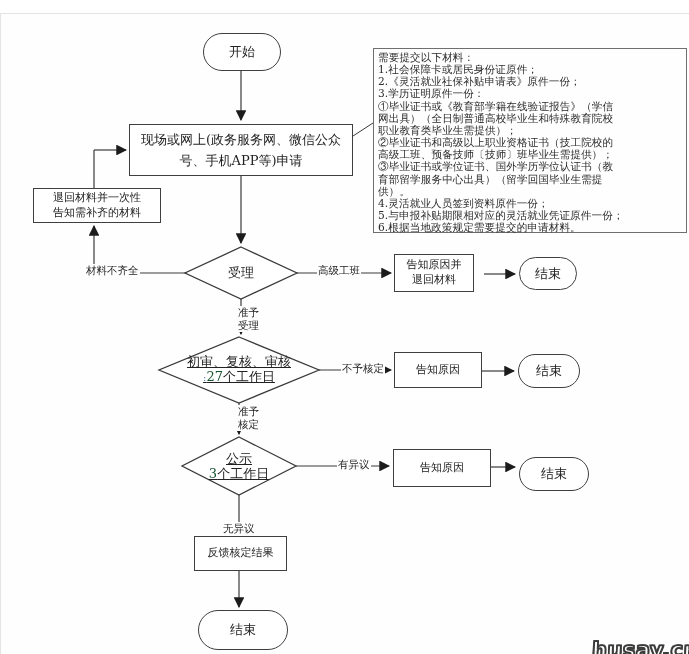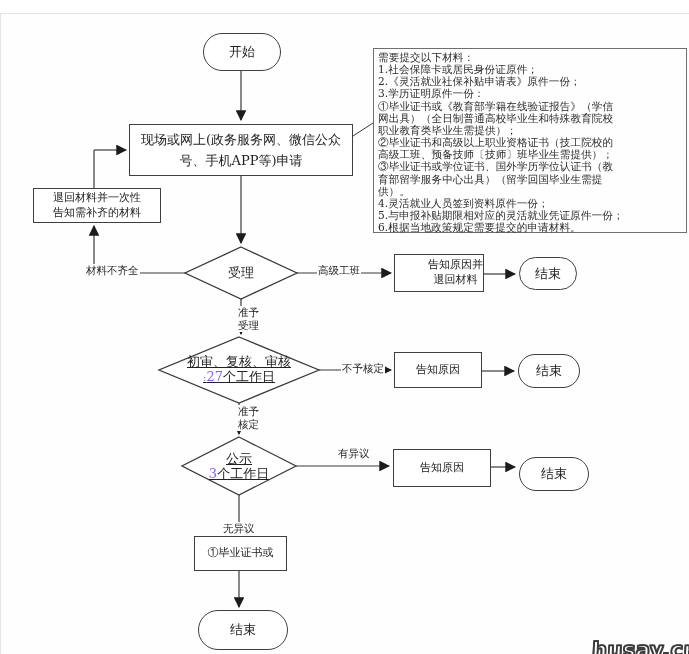--- a/index.html
+++ b/index.html
@@ -18,21 +18,21 @@
   .prelined{white-space:pre-line;}
   .dlabel{position:absolute;z-index:2;text-align:center;line-height:15px;}
   .edge-label{position:absolute;z-index:3;background:#fefefe;font-size:10.5px;
     line-height:13px;text-align:right;padding:0 1px;white-space:pre-line;}
   .materials{
     position:absolute;left:372px;top:34px;width:314px;height:185px;z-index:2;
     border:1px solid #6f6f6f;background:#fefefe;box-sizing:border-box;
     font-size:10.6px;line-height:12.15px;padding:2px 3px 0 4px;
     white-space:pre-line;color:#2b2b2b;letter-spacing:0.1px;
   }
-  .num-edit{color:#8b5cf6;}              
+  .num-edit{color:#14532d;}              
   .mark-edit{color:#4a6fb5;font-size:10px;} 
   .watermark{
     position:absolute;left:591px;top:624px;z-index:4;
     font-family:"DejaVu Sans","Liberation Sans",sans-serif;
     font-weight:800;font-size:21px;letter-spacing:0.5px;color:#fff;
     -webkit-text-stroke:1.7px #3a3a3a;
     text-shadow:1px 1px 0 #555,-1px -1px 0 #555,1px -1px 0 #555,-1px 1px 0 #555;
     transform:skewX(-3deg);
   }
   .fs13{font-size:13px;}
@@ -86,21 +86,21 @@
 
   <div class="node rect fs12 prelined" style="left:32px;top:174px;width:128px;height:35px;">
     <span class="prelined">退回材料并一次性
 告知需补齐的材料</span>
   </div>
 
   <div class="dlabel fs13" style="left:210px;top:251px;width:60px;">
     <span>受理</span>
   </div>
 
-  <div class="node rect fs12 prelined" style="left:393px;top:240px;width:90px;height:38px;justify-content:flex-end;">
+  <div class="node rect fs12 prelined" style="left:393px;top:240px;width:80px;height:38px;">
     <span class="prelined">告知原因并
 退回材料</span>
   </div>
 
   <div class="node oval fs13" style="left:518px;top:243px;width:58px;height:33px;border-radius:17px;">
     <span>结束</span>
   </div>
 
   <div class="dlabel fs13" style="left:158px;top:340px;width:160px;text-decoration:underline;">
     <div><span>初审、复核、审核</span></div>
@@ -122,35 +122,35 @@
 
   <div class="node rect fs12" style="left:392px;top:435px;width:98px;height:38px;">
     <span>告知原因</span>
   </div>
 
   <div class="node oval fs13" style="left:518px;top:443px;width:70px;height:34px;border-radius:17px;">
     <span>结束</span>
   </div>
 
   <div class="node rect fs12" style="left:193px;top:522px;width:93px;height:35px;">
-    <span>①毕业证书或</span>
+    <span>反馈核定结果</span>
   </div>
 
   <div class="node oval fs13" style="left:197px;top:596px;width:90px;height:40px;border-radius:20px;">
     <span>结束</span>
   </div>
 
   <div class="edge-label" style="left:84px;top:250px;">材料不齐全</div>
   <div class="edge-label" style="left:316px;top:250px;">高级工班</div>
   <div class="edge-label" style="left:223px;top:292px;width:34px;">准予
 受理</div>
   <div class="edge-label" style="left:340px;top:348px;">不予核定</div>
   <div class="edge-label" style="left:223px;top:391px;width:34px;">准予
 核定</div>
-  <div class="edge-label" style="left:336px;top:433px;">有异议</div>
+  <div class="edge-label" style="left:336px;top:444px;">有异议</div>
   <div class="edge-label" style="left:221px;top:508px;">无异议</div>
 
   <div class="materials">需要提交以下材料：
 1.社会保障卡或居民身份证原件；
 2.《灵活就业社保补贴申请表》原件一份；
 3.学历证明原件一份：
 ①毕业证书或《教育部学籍在线验证报告》（学信
 网出具）（全日制普通高校毕业生和特殊教育院校
 职业教育类毕业生需提供）；
 ②毕业证书和高级以上职业资格证书（技工院校的

